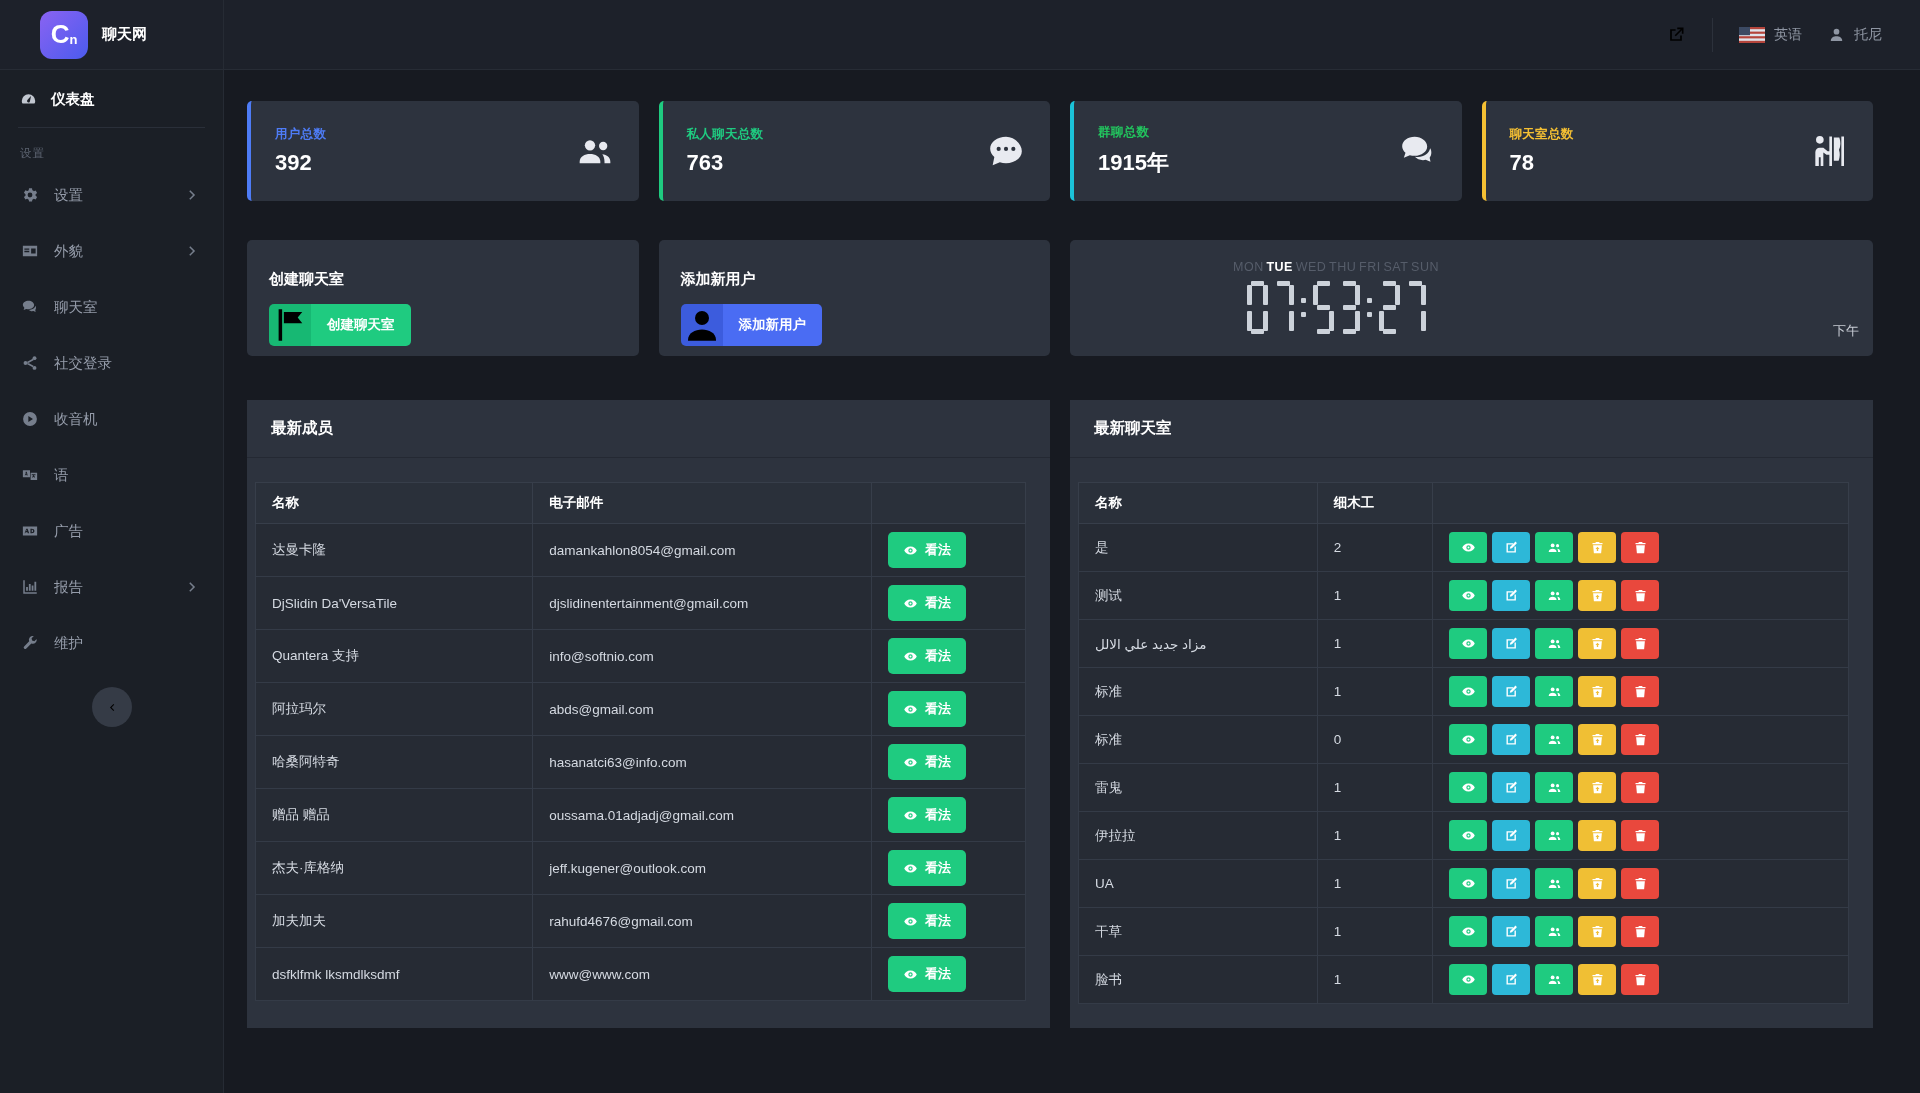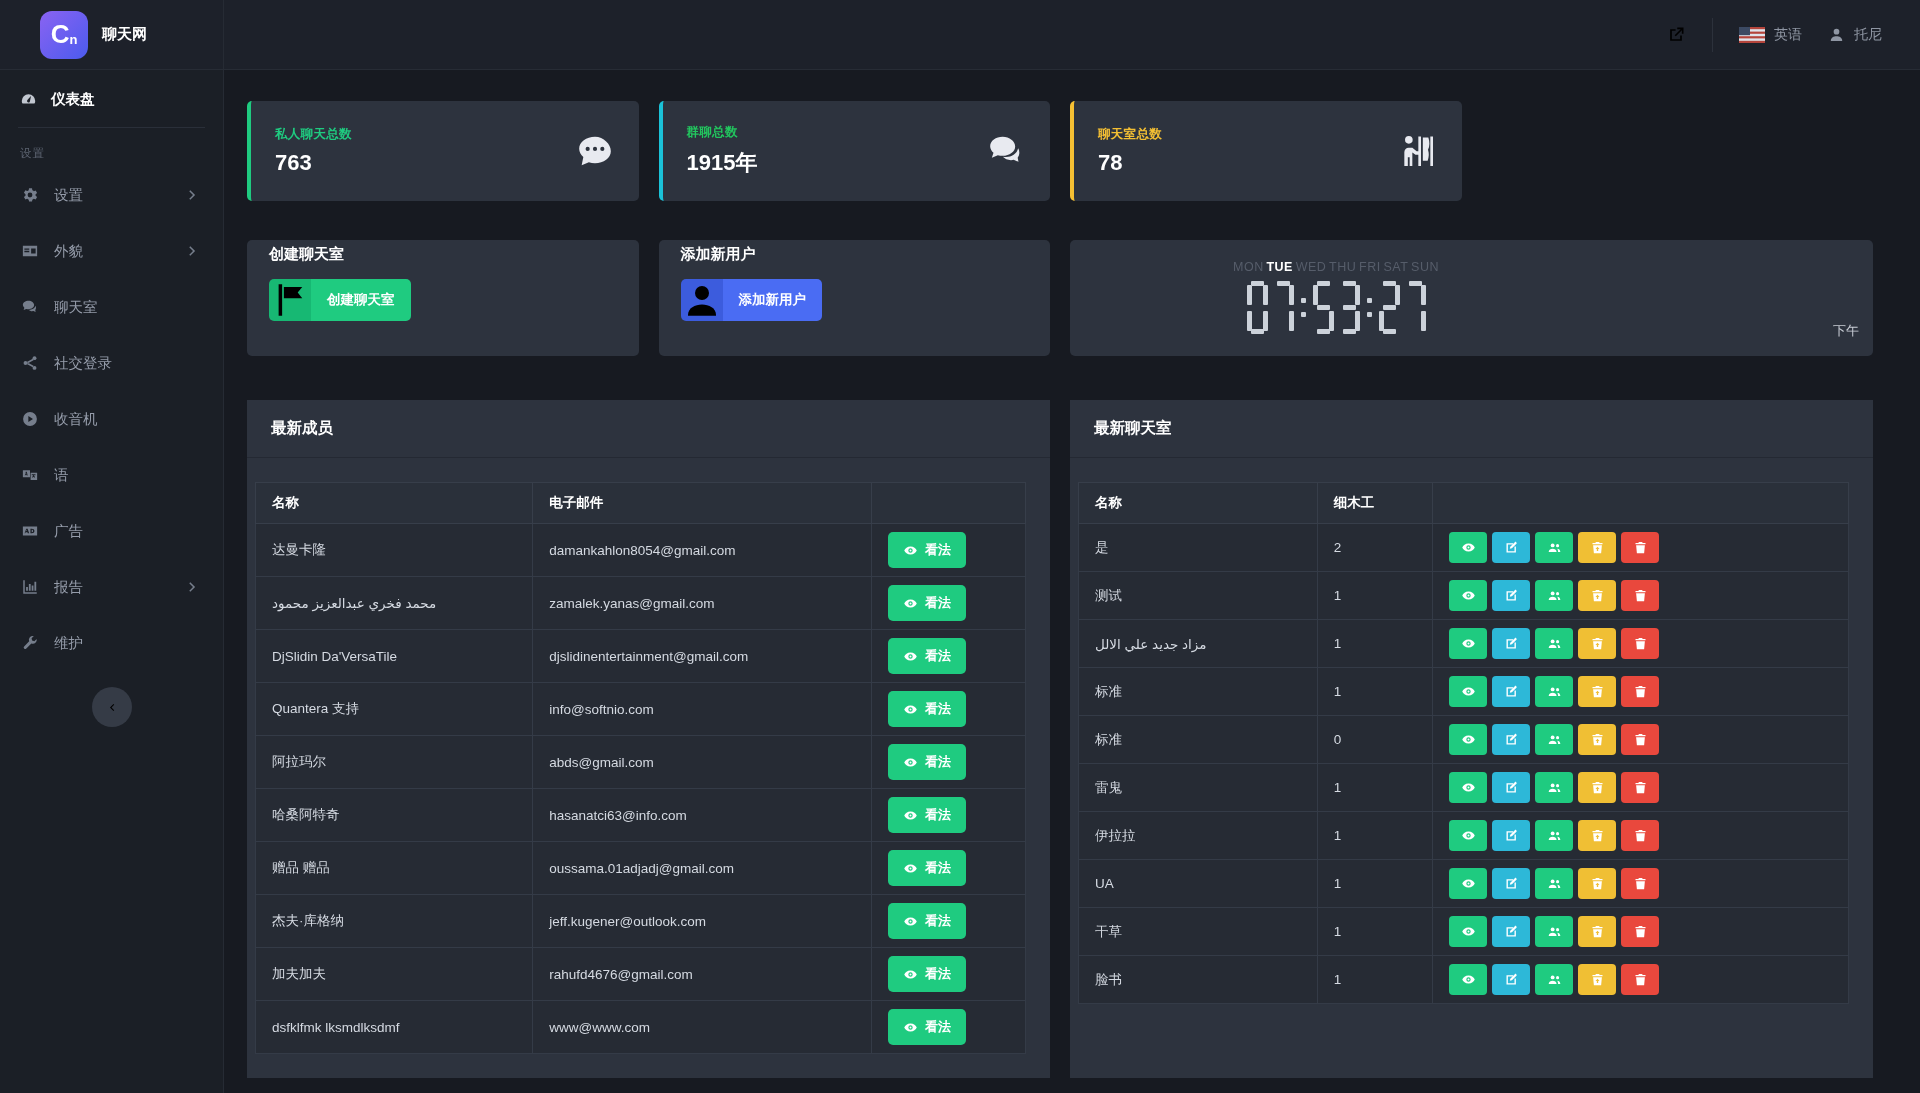--- a/index.html
+++ b/index.html
@@ -57,21 +57,21 @@
 
   
   .stat-card { height:100px; background:#2d333e; border-radius:5px; border-left:4px solid #4e7cf6;
     display:flex; align-items:center; justify-content:space-between; padding:0 24px; }
   .stat-label { font-size:12.5px; font-weight:bold; letter-spacing:.3px; margin-bottom:7px; }
   .stat-value { font-size:22px; font-weight:bold; color:#fff; }
   .stat-icn { color:#e8eaf0; }
   .stat-icn svg { width:40px; height:40px; }
 
   
-  .panel { height:116px; background:#2d333e; border-radius:5px; padding:5px 22px; position:relative; }
+  .panel { height:116px; background:#2d333e; border-radius:5px; padding:30px 22px; position:relative; }
   .panel-heading { font-size:15px; font-weight:bold; color:#fff; }
   .qa-btn { display:inline-flex; align-items:stretch; margin-top:15px; border-radius:5px;
     overflow:hidden; cursor:pointer; }
   .qa-btn .qa-icn { width:42px; display:flex; align-items:center; justify-content:center; color:#fff; }
   .qa-btn .qa-label { display:flex; align-items:center; padding:0 16px; height:42px;
     color:#fff; font-size:13.5px; font-weight:bold; }
 
   
   .clock-panel { height:116px; background:#2d333e; border-radius:5px; position:relative; }
   .clock-inner { position:absolute; left:163px; top:20px; width:206px; }
@@ -264,20 +264,34 @@
       <svg viewBox="0 0 24 24">
         <path d="M15.6 5.6 9.2 12l6.4 6.4L17 17l-5-5 5-5z"></path>
       </svg>
     </div>
 </aside>
 
 <main class="main">
   <h1 class="page-title">仪表盘</h1>
 
   <section class="grid4" id="stats-row">
+      <div class="stat-card" style="border-left-color:#4e7cf6">
+        <div>
+          <div class="stat-label" style="color:#4e7cf6">用户总数</div>
+          <div class="stat-value">392</div>
+        </div>
+        <span class="icn stat-icn">
+          <svg viewBox="0 0 24 24">
+            <circle cx="9" cy="8.6" r="3.1"></circle>
+            <path d="M2.8 18.4c0-3 3.1-4.6 6.2-4.6s6.2 1.6 6.2 4.6v.9H2.8z"></path>
+            <circle cx="16.9" cy="9" r="2.5"></circle>
+            <path d="M16.4 14c2.7.3 4.8 1.8 4.8 4.4v.9h-3.5v-.9c0-1.7-.5-3.2-1.3-4.4z"></path>
+          </svg>
+        </span>
+      </div>
       <div class="stat-card" style="border-left-color:#1fcb80">
         <div>
           <div class="stat-label" style="color:#1fcb80">私人聊天总数</div>
           <div class="stat-value">763</div>
         </div>
         <span class="icn stat-icn">
           <svg viewBox="0 0 24 24">
             <path fill-rule="evenodd" d="M12 3.5c-5.2 0-9.5 3.2-9.5 7.2 0 1.9 1 3.7 2.5 4.9L4 20.5l4.3-1.8c1.1.4 2.4.6 3.7.6 5.2 0 9.5-3.2 9.5-7.2S17.2 3.5 12 3.5zM7.6 12a1.25 1.25 0 1 1 0-2.5 1.25 1.25 0 0 1 0 2.5zm4.4 0a1.25 1.25 0 1 1 0-2.5 1.25 1.25 0 0 1 0 2.5zm4.4 0a1.25 1.25 0 1 1 0-2.5 1.25 1.25 0 0 1 0 2.5z"></path>
           </svg>
         </span>
@@ -430,31 +444,20 @@
                 <td>damankahlon8054@gmail.com</td>
                 <td><button class="view-btn">
                     <svg viewBox="0 0 24 24">
                       <path fill-rule="evenodd" d="M12 5.5C7 5.5 3.4 8.6 2 12c1.4 3.4 5 6.5 10 6.5s8.6-3.1 10-6.5c-1.4-3.4-5-6.5-10-6.5zm0 10a3.5 3.5 0 1 1 0-7 3.5 3.5 0 0 1 0 7z"></path>
                       <circle cx="12" cy="12" r="1.6"></circle>
                     </svg>
                     <span>看法</span>
                   </button></td>
               </tr>
               <tr>
-                <td>محمد فخري عبدالعزيز محمود</td>
-                <td>zamalek.yanas@gmail.com</td>
-                <td><button class="view-btn">
-                    <svg viewBox="0 0 24 24">
-                      <path fill-rule="evenodd" d="M12 5.5C7 5.5 3.4 8.6 2 12c1.4 3.4 5 6.5 10 6.5s8.6-3.1 10-6.5c-1.4-3.4-5-6.5-10-6.5zm0 10a3.5 3.5 0 1 1 0-7 3.5 3.5 0 0 1 0 7z"></path>
-                      <circle cx="12" cy="12" r="1.6"></circle>
-                    </svg>
-                    <span>看法</span>
-                  </button></td>
-              </tr>
-              <tr>
                 <td>DjSlidin Da'VersaTile</td>
                 <td>djslidinentertainment@gmail.com</td>
                 <td><button class="view-btn">
                     <svg viewBox="0 0 24 24">
                       <path fill-rule="evenodd" d="M12 5.5C7 5.5 3.4 8.6 2 12c1.4 3.4 5 6.5 10 6.5s8.6-3.1 10-6.5c-1.4-3.4-5-6.5-10-6.5zm0 10a3.5 3.5 0 1 1 0-7 3.5 3.5 0 0 1 0 7z"></path>
                       <circle cx="12" cy="12" r="1.6"></circle>
                     </svg>
                     <span>看法</span>
                   </button></td>
               </tr>

